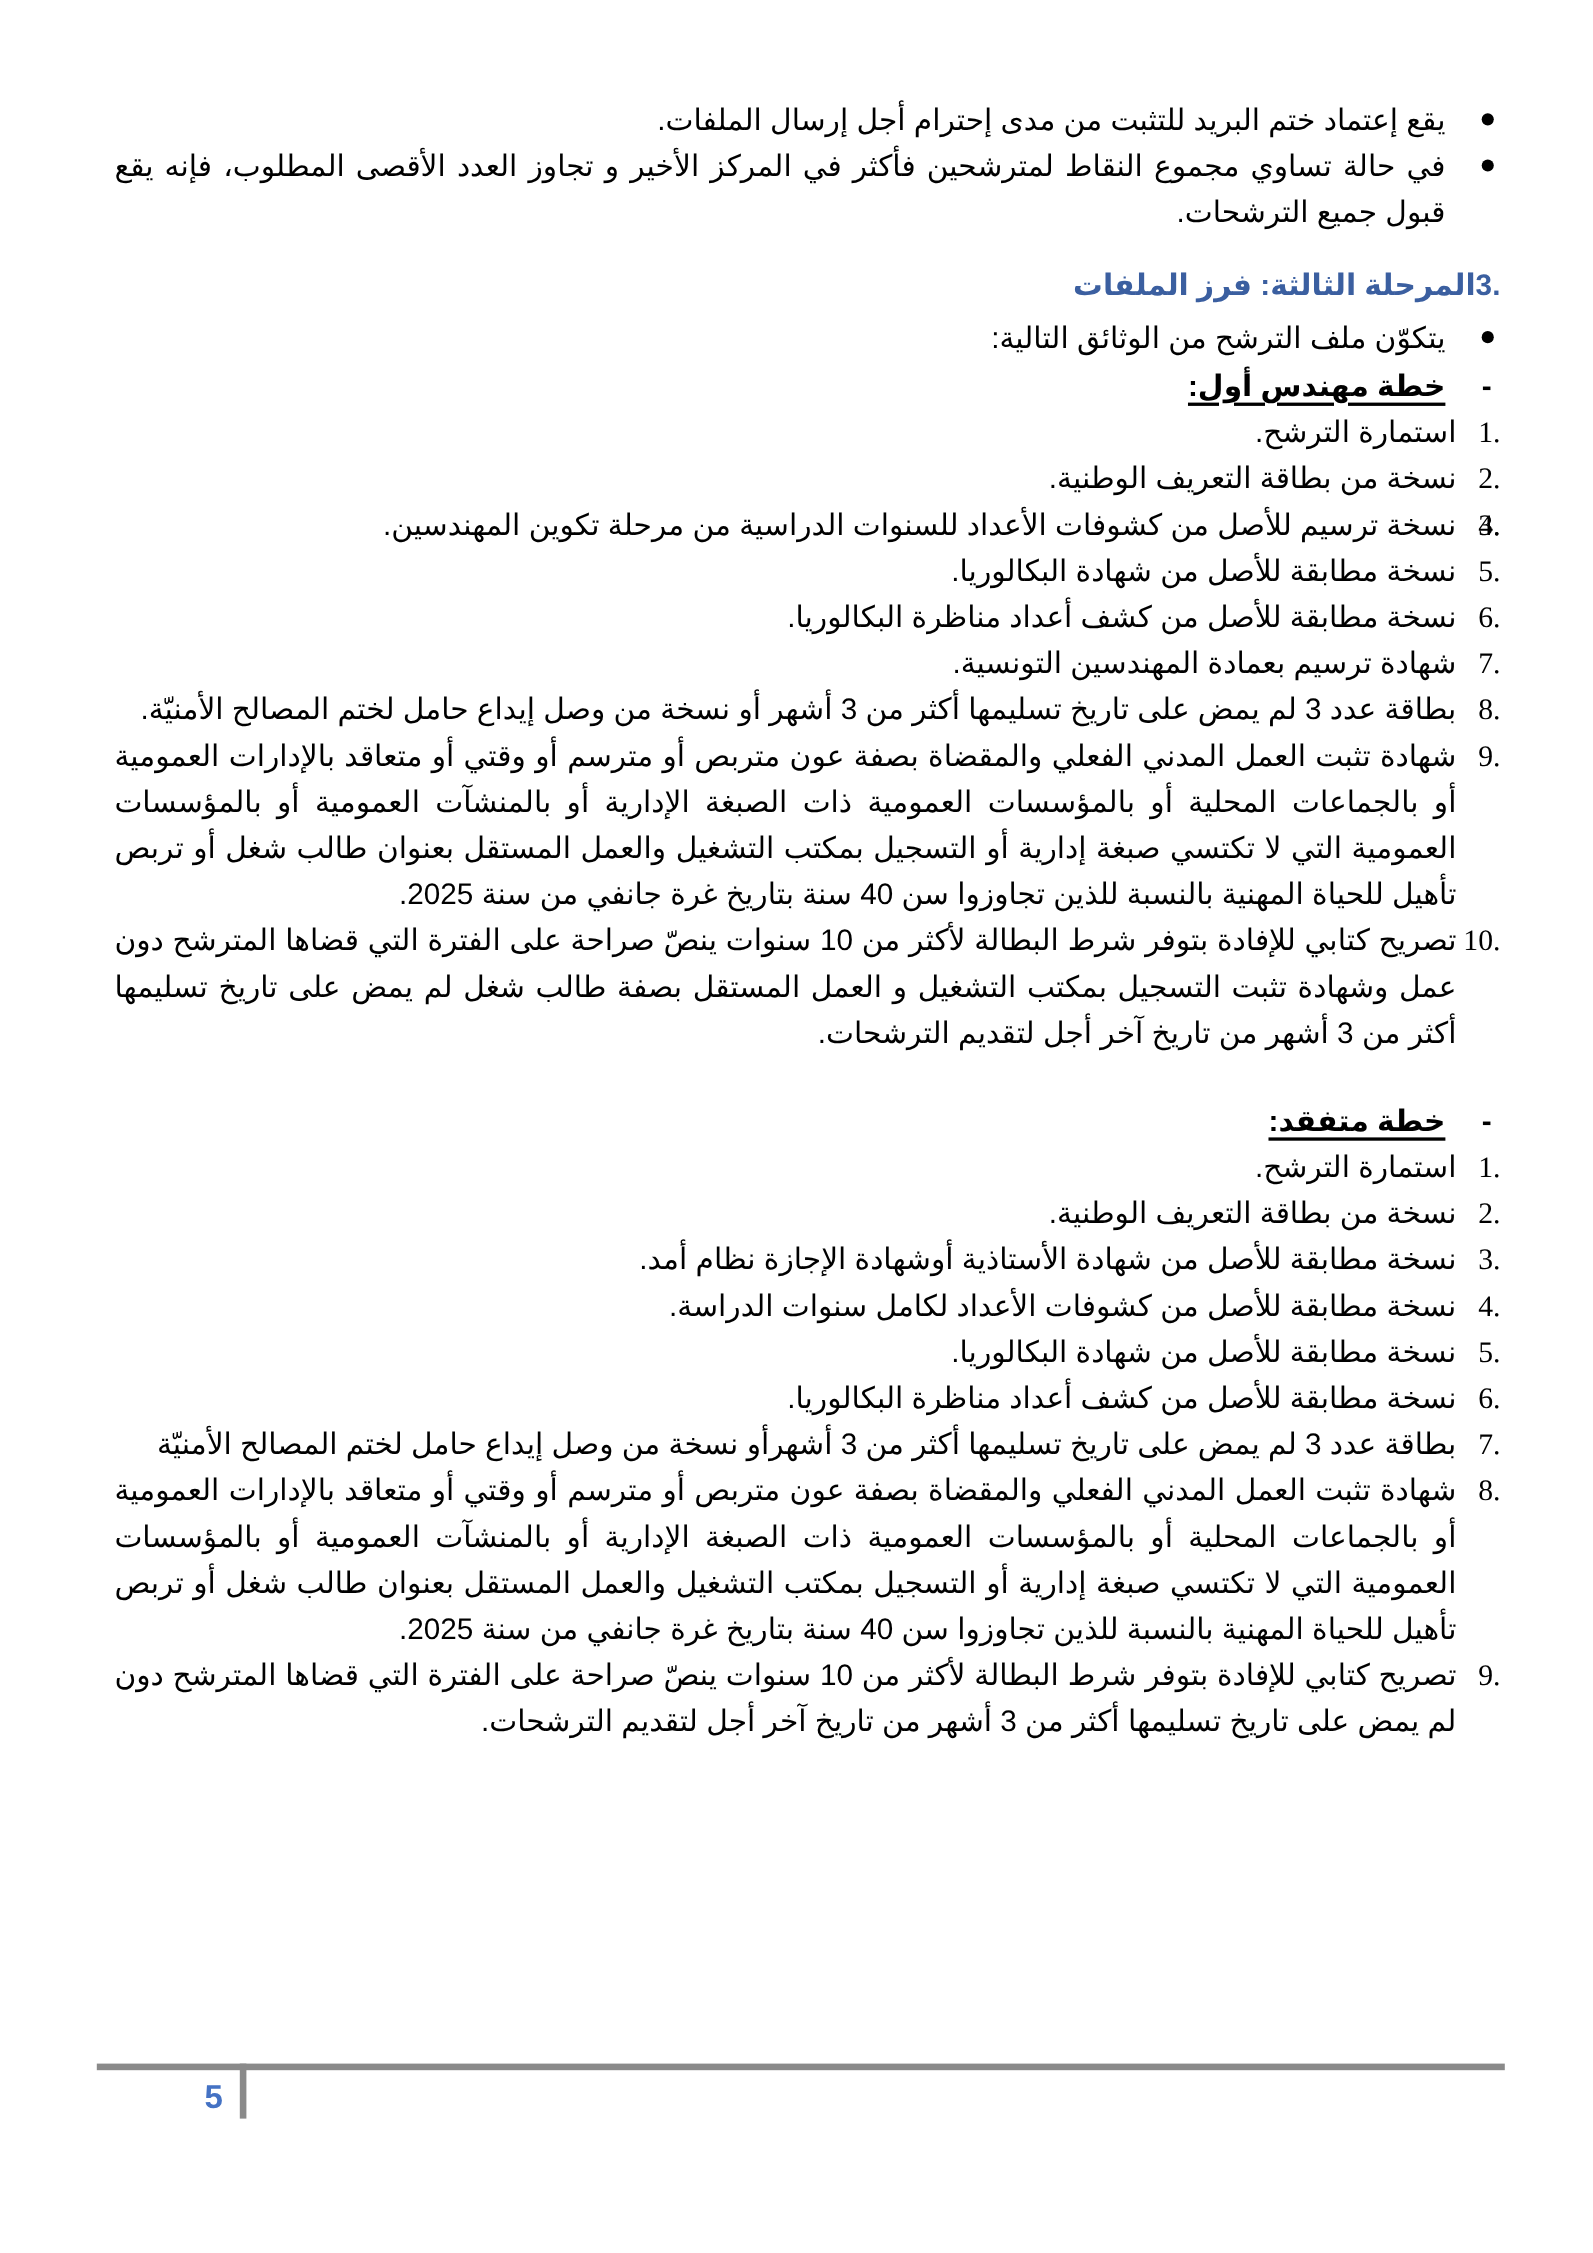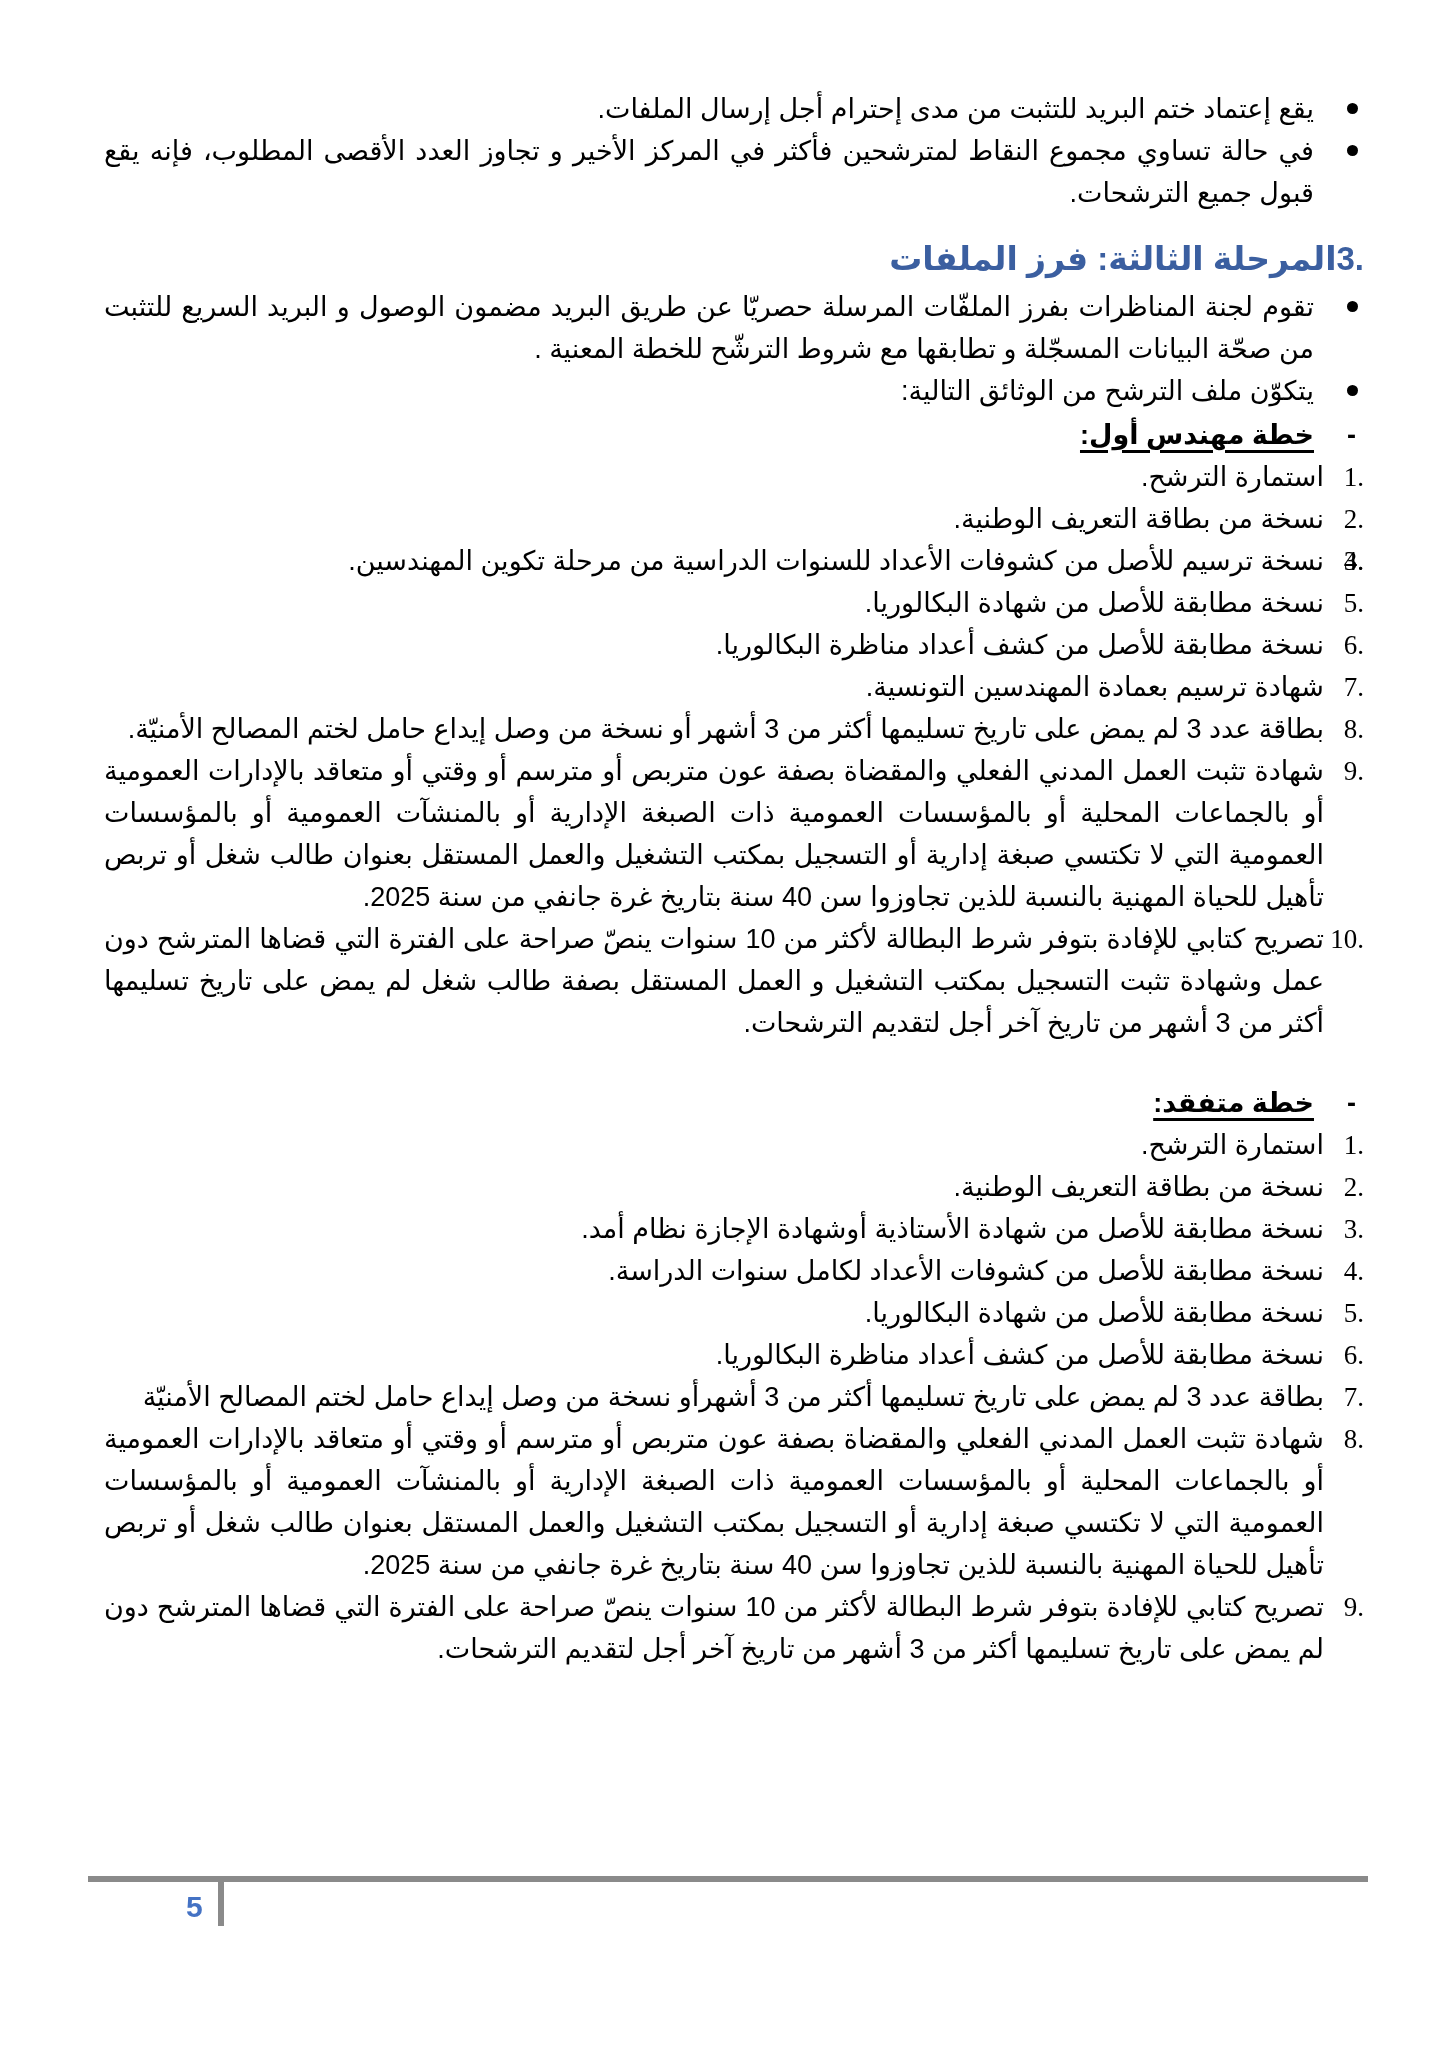--- a/index.html
+++ b/index.html
@@ -46,21 +46,21 @@
       position: absolute;
       right: 6px;
       top: 15px;
       width: 11px;
       height: 11px;
       border-radius: 50%;
       background: #000;
     }
     .section-heading {
       margin: 22px 0 4px 0;
-      font-size: 33px;
+      font-size: 27px;
       line-height: 46px;
       font-weight: bold;
       color: #3b5fa0;
       padding-right: 0;
     }
     .section-heading .num {
       direction: ltr;
       unicode-bidi: isolate;
     }
     .sub-heading {
@@ -145,24 +145,20 @@
         <span class="bullet-dot"></span>
         <span>في حالة تساوي مجموع النقاط لمترشحين فأكثر في المركز الأخير و تجاوز العدد الأقصى المطلوب، فإنه يقع قبول جميع الترشحات.</span>
       </li>
     </ul>
 
     <h2 class="section-heading" style="color: rgb(59, 95, 160);">
       <span class="num">3.</span><span>المرحلة الثالثة: فرز الملفات</span>
     </h2>
 
     <ul class="bullet-list">
-      <li class="bullet-item">
-        <span class="bullet-dot"></span>
-        <span>تقوم لجنة المناظرات بفرز الملفّات المرسلة حصريّا عن طريق البريد مضمون الوصول و البريد السريع للتثبت من صحّة البيانات المسجّلة و تطابقها مع شروط الترشّح للخطة المعنية .</span>
-      </li>
       <li class="bullet-item">
         <span class="bullet-dot"></span>
         <span>يتكوّن ملف الترشح من الوثائق التالية:</span>
       </li>
     </ul>
 
     <div class="sub-heading">
       <span class="dash">-</span>
       <span class="label">خطة مهندس أول:</span>
     </div>

